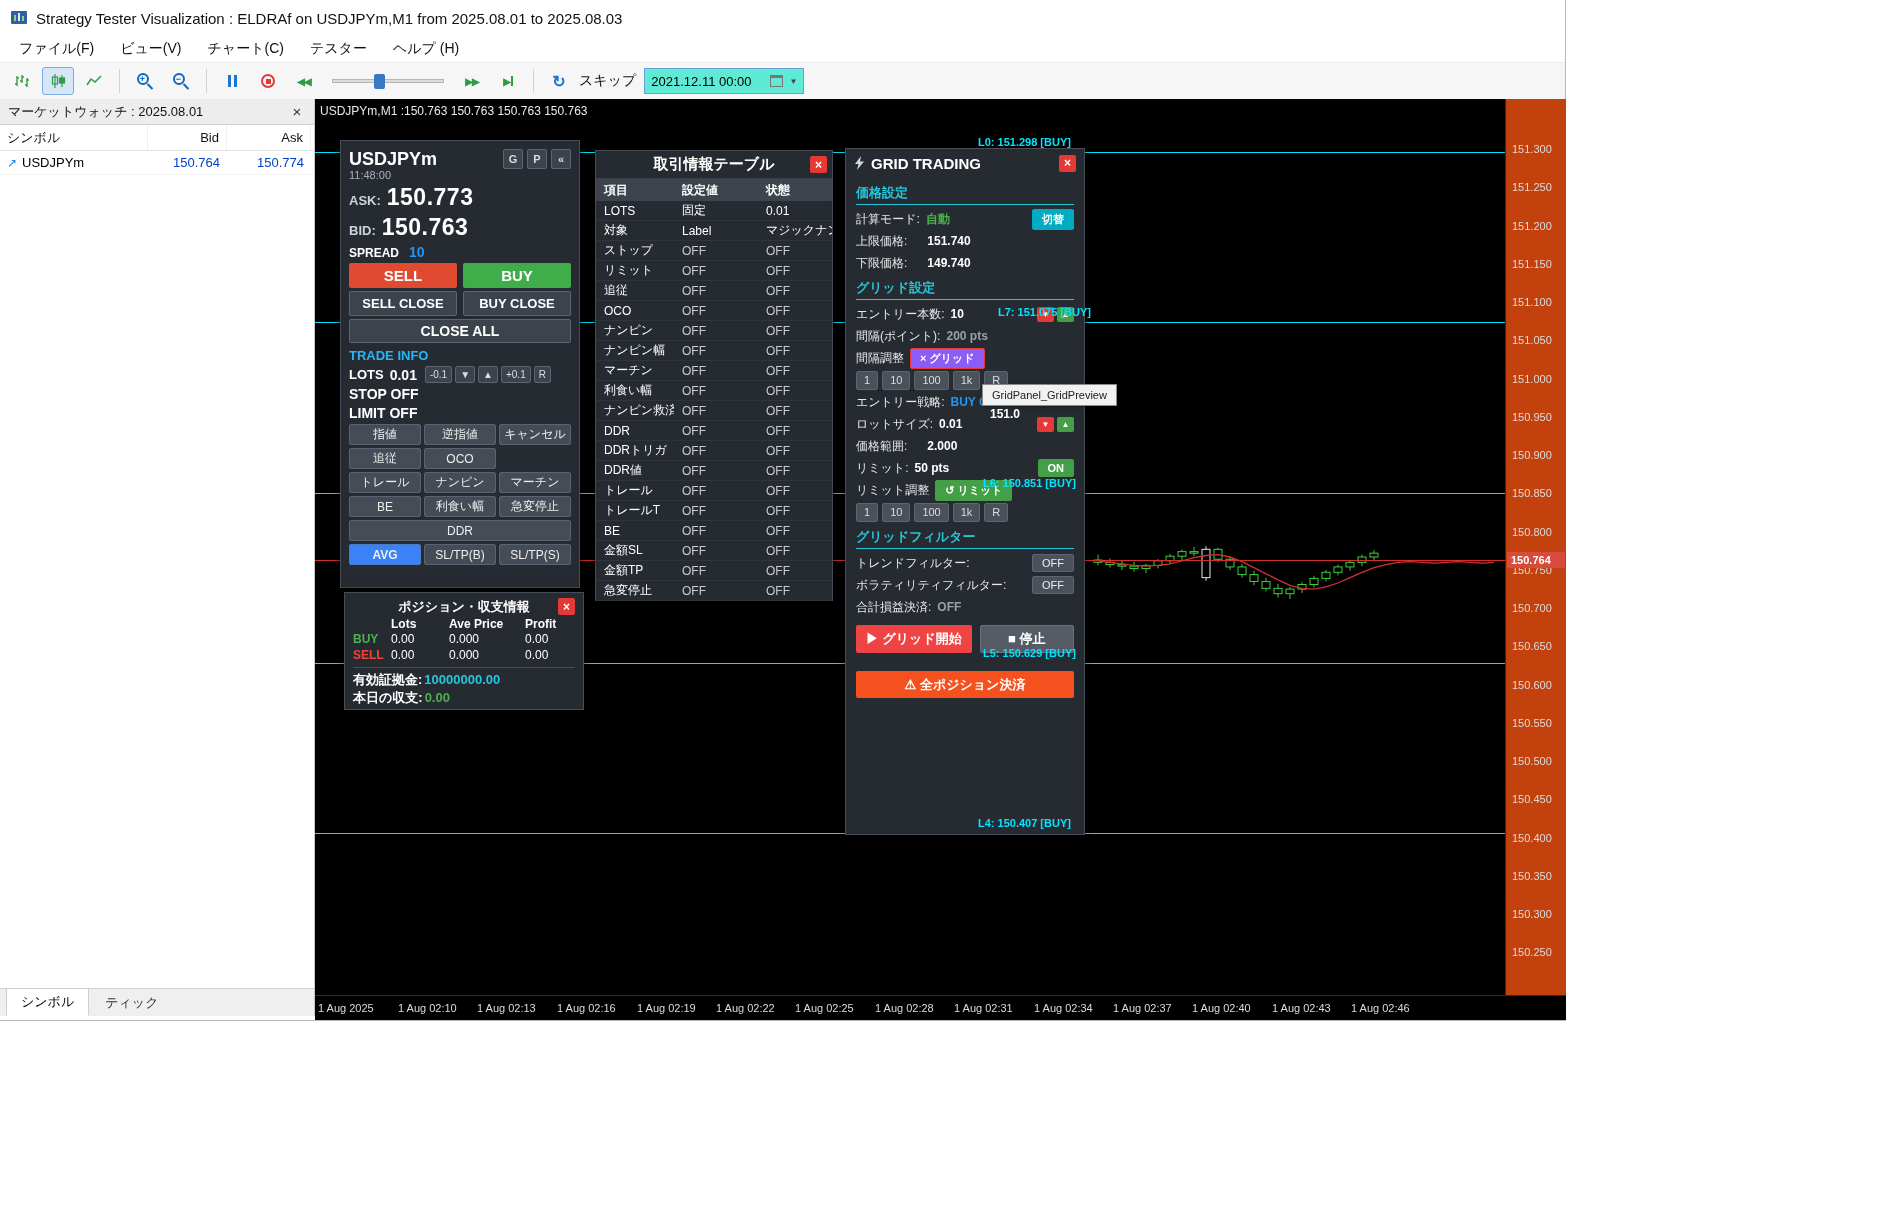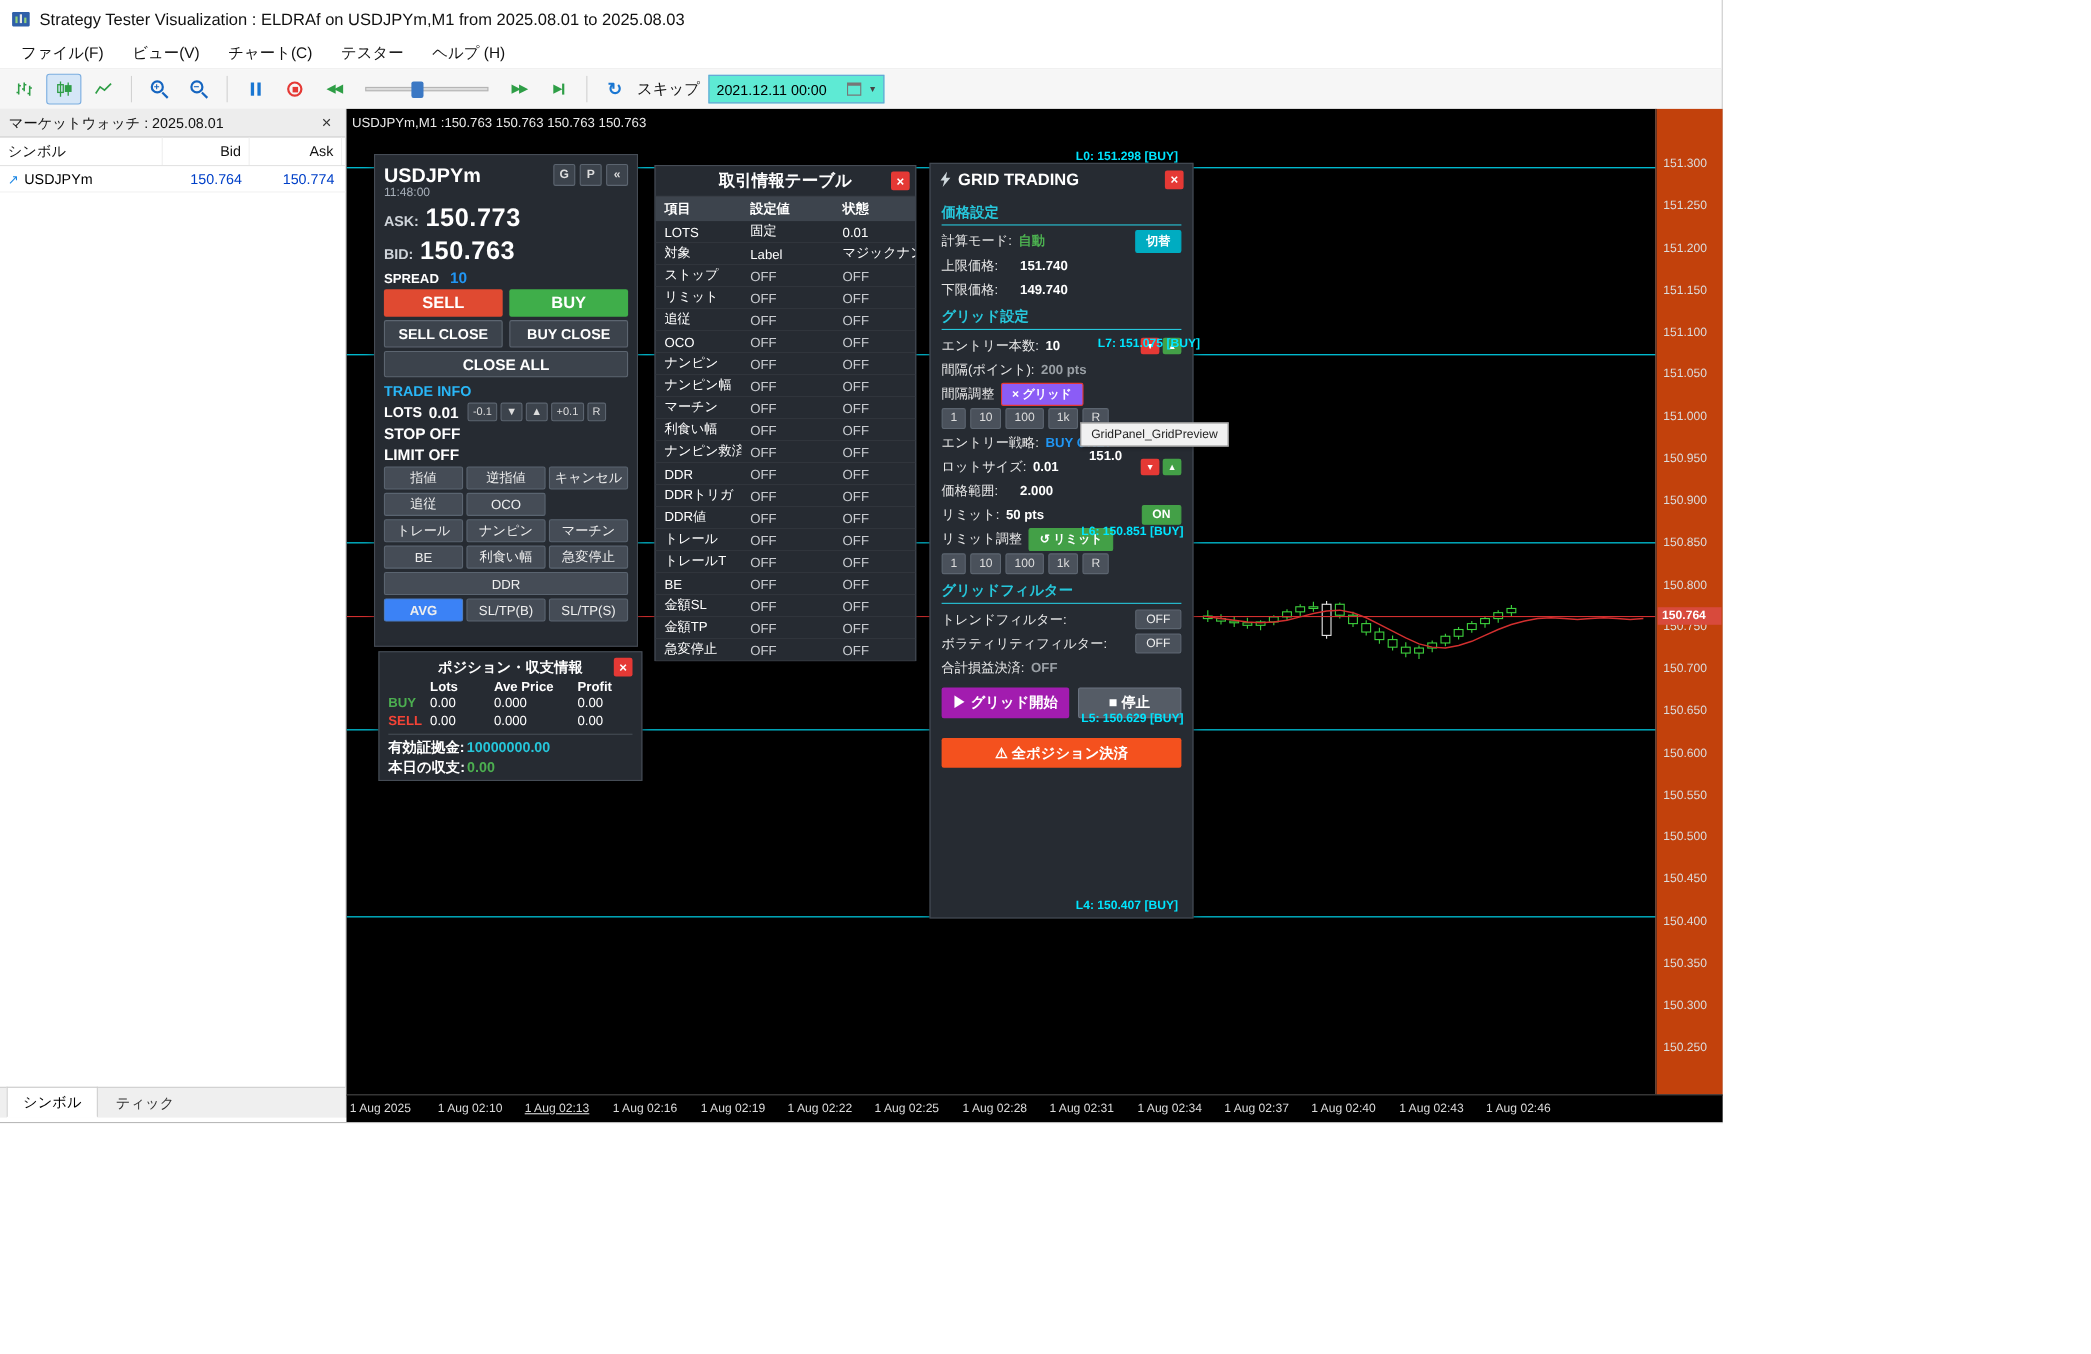--- a/index.html
+++ b/index.html
@@ -132,21 +132,21 @@
   .gp-btn.cyan{background:#00acc1;border-color:#00acc1;color:#fff;font-weight:bold}
   .gp-btn.redbg{background:#8b5cf6;border-color:#e53935;color:#fff;font-weight:bold}
   .gp-btn.greenbg{background:#43a047;border-color:#43a047;color:#fff;font-weight:bold}
   .spinpair{display:flex;gap:3px}
   .spin{width:17px;height:15px;display:inline-flex;align-items:center;justify-content:center;font-size:8px;color:#fff;border-radius:2px}
   .spin.red{background:#e53935}
   .spin.green{background:#43a047}
   .gp-steps{display:flex;gap:4px;align-items:center;min-height:22px}
   .gp-step{background:#4a515b;border:1px solid #5c6570;color:#ddd;font-size:11px;height:19px;padding:0 7px;border-radius:2px}
   .gp-actions{display:flex;gap:8px;margin-top:7px}
-  .gp-start{flex:1.25;background:#a21caf;color:#fff;font-weight:bold;font-size:13px;height:28px;border-radius:2px}
+  .gp-start{flex:1.25;background:#ef4444;color:#fff;font-weight:bold;font-size:13px;height:28px;border-radius:2px}
   .gp-stop{flex:1;background:#555c66;border:1px solid #6a7280;color:#fff;font-weight:bold;font-size:13px;height:28px;border-radius:2px}
   .gp-closeall{width:100%;background:#f4511e;color:#fff;font-weight:bold;font-size:13px;height:27px;border-radius:2px;margin-top:18px}
   
   #preview-tooltip{position:absolute;left:982px;top:384px;z-index:31;background:#f1f1f1;border:1px solid #8a8a8a;color:#222;font-size:11px;padding:4px 9px;white-space:nowrap;box-shadow:1px 1px 3px rgba(0,0,0,.4)}
   #preview-price{position:absolute;left:990px;top:407px;z-index:21;color:#fff;font-weight:bold;font-size:12px}
 </style>
 </head>
 <body>
 
 <div id="window">
@@ -357,21 +357,21 @@
       <div class="ps-tick" style="top: 694px;">150.450</div>
       <div class="ps-tick" style="top: 733px;">150.400</div>
       <div class="ps-tick" style="top: 771px;">150.350</div>
       <div class="ps-tick" style="top: 809px;">150.300</div>
       <div class="ps-tick" style="top: 847px;">150.250</div>
       <div class="ps-current" style="top: 453px; background: rgb(216, 74, 60);">150.764</div>
     </div>
   <div id="time-axis">
       <div class="ta-label" style="left: 3px;">1 Aug 2025</div>
       <div class="ta-label" style="left: 83px;">1 Aug 02:10</div>
-      <div class="ta-label" style="left: 162px; text-decoration: underline;">1 Aug 02:13</div>
+      <div class="ta-label" style="left: 162px;">1 Aug 02:13</div>
       <div class="ta-label" style="left: 242px;">1 Aug 02:16</div>
       <div class="ta-label" style="left: 322px;">1 Aug 02:19</div>
       <div class="ta-label" style="left: 401px;">1 Aug 02:22</div>
       <div class="ta-label" style="left: 480px;">1 Aug 02:25</div>
       <div class="ta-label" style="left: 560px;">1 Aug 02:28</div>
       <div class="ta-label" style="left: 639px;">1 Aug 02:31</div>
       <div class="ta-label" style="left: 719px;">1 Aug 02:34</div>
       <div class="ta-label" style="left: 798px;">1 Aug 02:37</div>
       <div class="ta-label" style="left: 877px;">1 Aug 02:40</div>
       <div class="ta-label" style="left: 957px;">1 Aug 02:43</div>

